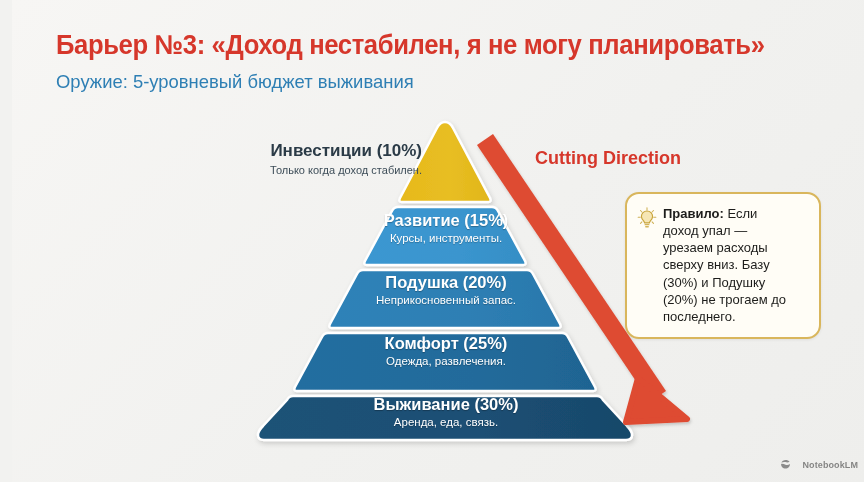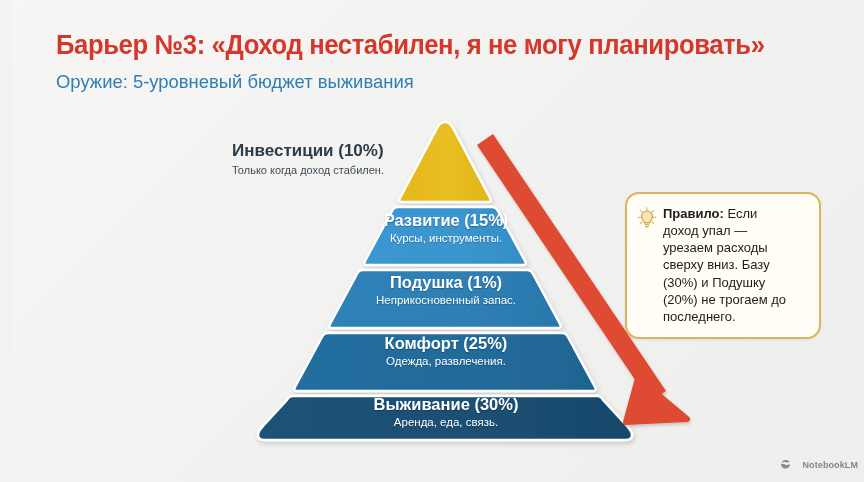--- a/index.html
+++ b/index.html
@@ -87,21 +87,21 @@
     text-shadow: 0 1px 1px rgba(0,0,0,0.25);
     white-space: nowrap;
   }
 
   
   #tier1-label {
     position: absolute;
     left: 6px;
     top: 24px;
     width: 190px;
-    text-align: left;
+    text-align: right;
   }
   #tier1-label .tier-title {
     color: #2b3b47;
     font-size: 17px;
     text-shadow: none;
   }
   #tier1-label .tier-sub {
     color: #3d4d58;
     font-size: 11px;
     text-shadow: none;
@@ -239,21 +239,21 @@
       <div class="tier-title">Инвестиции (10%)</div>
       <div class="tier-sub">Только когда доход стабилен.</div>
     </div>
 
     <div id="tier2-text" class="tier-text">
       <div class="tier-title">Развитие (15%)</div>
       <div class="tier-sub">Курсы, инструменты.</div>
     </div>
 
     <div id="tier3-text" class="tier-text">
-      <div class="tier-title">Подушка (1%)</div>
+      <div class="tier-title">Подушка (20%)</div>
       <div class="tier-sub">Неприкосновенный запас.</div>
     </div>
 
     <div id="tier4-text" class="tier-text">
       <div class="tier-title">Комфорт (25%)</div>
       <div class="tier-sub">Одежда, развлечения.</div>
     </div>
 
     <div id="tier5-text" class="tier-text">
       <div class="tier-title">Выживание (30%)</div>
@@ -266,20 +266,21 @@
       <filter id="arrowshadow" x="-30%" y="-30%" width="170%" height="170%">
         <feDropShadow dx="1" dy="2" stdDeviation="1.8" flood-color="#000000" flood-opacity="0.18"></feDropShadow>
       </filter>
     </defs>
     <g filter="url(#arrowshadow)">
       <path d="M 41 24 L 214 281 L 198 292 L 25 35 Z" fill="#DE4B33"></path>
       <path d="M 186 268 L 235 309 L 174 312 Z" fill="#DE4B33" stroke="#DE4B33" stroke-width="6" stroke-linejoin="round"></path>
     </g>
   </svg>
 
+  <div id="cut-label">Cutting Direction</div>
 
   <div id="callout">
     <svg id="bulb-icon" viewBox="0 0 24 26">
       <g stroke="#c8a43c" stroke-width="1.3" stroke-linecap="round" fill="none" opacity="0.85">
         <line x1="12" y1="0.8" x2="12" y2="3.4"></line>
         <line x1="4.2" y1="4.0" x2="5.9" y2="5.8"></line>
         <line x1="19.8" y1="4.0" x2="18.1" y2="5.8"></line>
         <line x1="1.4" y1="12" x2="3.9" y2="12"></line>
         <line x1="22.6" y1="12" x2="20.1" y2="12"></line>
         <line x1="4.2" y1="19.4" x2="5.9" y2="17.7"></line>

